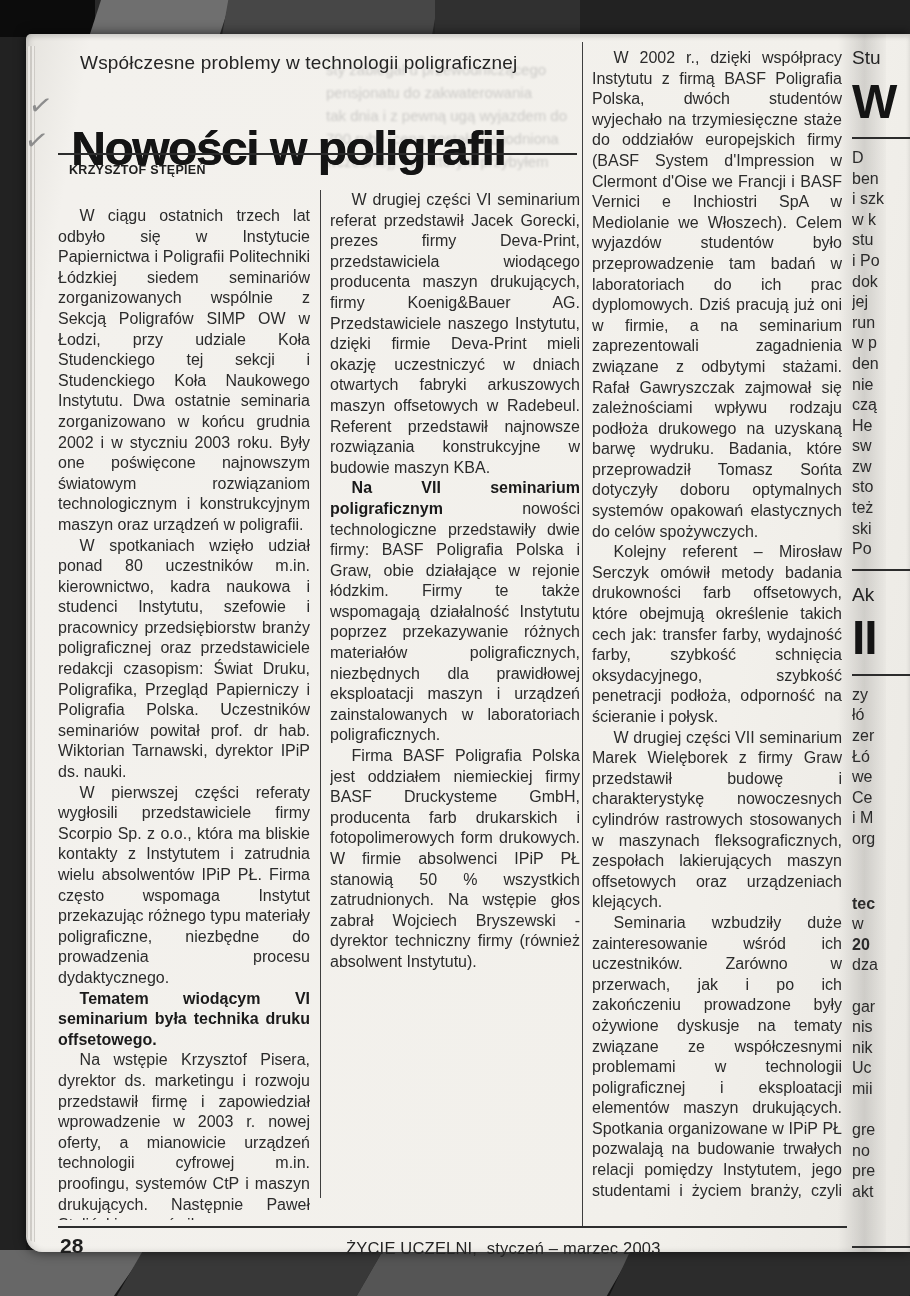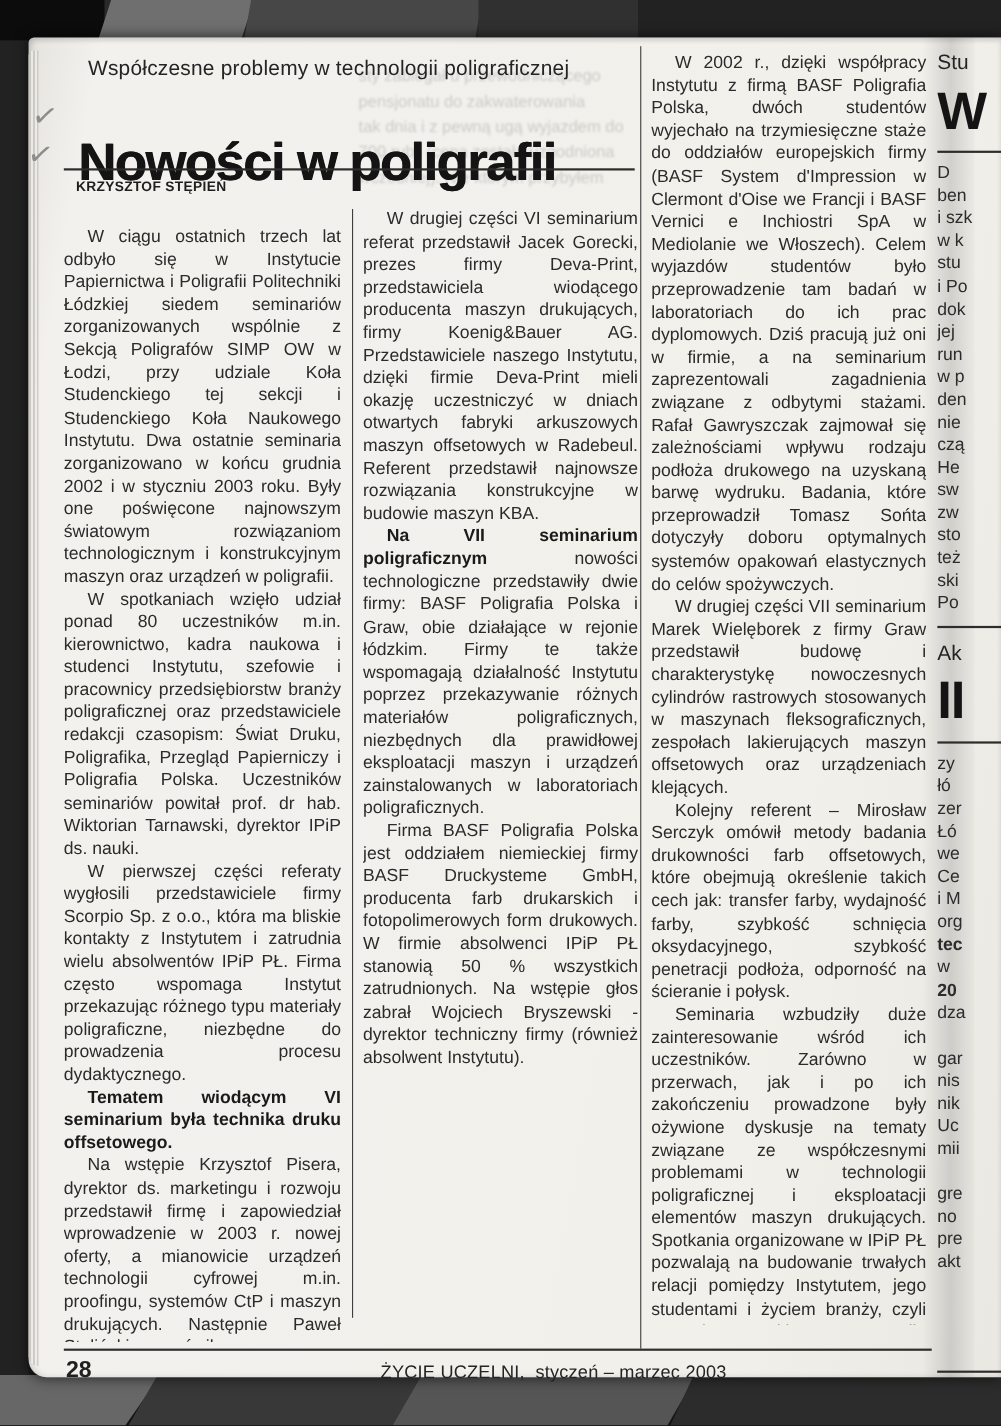--- a/index.html
+++ b/index.html
@@ -119,22 +119,22 @@
       <p class="para ind"><strong>Tematem wiodącym VI seminarium była technika druku offsetowego.</strong></p>
       <p class="para ind">Na wstępie Krzysztof Pisera, dyrektor ds. marketingu i rozwoju przedstawił firmę i zapowiedział wprowadzenie w 2003 r. nowej oferty, a mianowicie urządzeń technologii cyfrowej m.in. proofingu, systemów CtP i maszyn drukujących. Następnie Paweł Stoliński omówił nowoczesną technologię obróbki cyfrowej CtP oraz budowę i charakterystyki porów-</p>
     </div>
   <div class="col" id="col2">
       <p class="para ind">W drugiej części VI seminarium referat przedstawił Jacek Gorecki, prezes firmy Deva-Print, przedstawiciela wiodącego producenta maszyn drukujących, firmy Koenig&amp;Bauer AG. Przedstawiciele naszego Instytutu, dzięki firmie Deva-Print mieli okazję uczestniczyć w dniach otwartych fabryki arkuszowych maszyn offsetowych w Radebeul. Referent przedstawił najnowsze rozwiązania konstrukcyjne w budowie maszyn KBA.</p>
       <p class="para ind"><strong>Na VII seminarium poligraficznym</strong> nowości technologiczne przedstawiły dwie firmy: BASF Poligrafia Polska i Graw, obie działające w rejonie łódzkim. Firmy te także wspomagają działalność Instytutu poprzez przekazywanie różnych materiałów poligraficznych, niezbędnych dla prawidłowej eksploatacji maszyn i urządzeń zainstalowanych w laboratoriach poligraficznych.</p>
       <p class="para ind">Firma BASF Poligrafia Polska jest oddziałem niemieckiej firmy BASF Druckysteme GmbH, producenta farb drukarskich i fotopolimerowych form drukowych. W firmie absolwenci IPiP PŁ stanowią 50 % wszystkich zatrudnionych. Na wstępie głos zabrał Wojciech Bryszewski - dyrektor techniczny firmy (również absolwent Instytutu).</p>
     </div>
   <div class="col" id="col3">
       <p class="para ind">W 2002 r., dzięki współpracy Instytutu z firmą BASF Poligrafia Polska, dwóch studentów wyjechało na trzymiesięczne staże do oddziałów europejskich firmy (BASF System d'Impression w Clermont d'Oise we Francji i BASF Vernici e Inchiostri SpA w Mediolanie we Włoszech). Celem wyjazdów studentów było przeprowadzenie tam badań w laboratoriach do ich prac dyplomowych. Dziś pracują już oni w firmie, a na seminarium zaprezentowali zagadnienia związane z odbytymi stażami. Rafał Gawryszczak zajmował się zależnościami wpływu rodzaju podłoża drukowego na uzyskaną barwę wydruku. Badania, które przeprowadził Tomasz Sońta dotyczyły doboru optymalnych systemów opakowań elastycznych do celów spożywczych.</p>
+      <p class="para ind">Kolejny referent – Mirosław Serczyk omówił metody badania drukowności farb offsetowych, które obejmują określenie takich cech jak: transfer farby, wydajność farby, szybkość schnięcia oksydacyjnego, szybkość penetracji podłoża, odporność na ścieranie i połysk.</p>
       <p class="para ind">W drugiej części VII seminarium Marek Wielęborek z firmy Graw przedstawił budowę i charakterystykę nowoczesnych cylindrów rastrowych stosowanych w maszynach fleksograficznych, zespołach lakierujących maszyn offsetowych oraz urządzeniach klejących.</p>
-      <p class="para ind">Kolejny referent – Mirosław Serczyk omówił metody badania drukowności farb offsetowych, które obejmują określenie takich cech jak: transfer farby, wydajność farby, szybkość schnięcia oksydacyjnego, szybkość penetracji podłoża, odporność na ścieranie i połysk.</p>
       <p class="para ind">Seminaria wzbudziły duże zainteresowanie wśród ich uczestników. Zarówno w przerwach, jak i po ich zakończeniu prowadzone były ożywione dyskusje na tematy związane ze współczesnymi problemami w technologii poligraficznej i eksploatacji elementów maszyn drukujących. Spotkania organizowane w IPiP PŁ pozwalają na budowanie trwałych relacji pomiędzy Instytutem, jego studentami i życiem branży, czyli przyszłym rynkiem pracy dla absolwentów.</p>
     </div>
 
   <div class="sliver">
     <div class="s-kicker">Stu</div>
     <div class="s-title">W</div>
     <div class="s-rule"></div>
     <div>
         <div>D</div>
         <div>ben</div>
@@ -163,21 +163,21 @@
     <div class="s-rule"></div>
     <div>
         <div>zy</div>
         <div>łó</div>
         <div>zer</div>
         <div>Łó</div>
         <div>we</div>
         <div>Ce</div>
         <div>i M</div>
         <div>org</div>
-        <div style="font-weight: bold;">tec</div>
+        <div style="font-weight: bold; margin-top: 44px;">tec</div>
         <div>w</div>
         <div style="font-weight: bold;">20</div>
         <div>dza</div>
         <div>&nbsp;</div>
         <div>gar</div>
         <div>nis</div>
         <div>nik</div>
         <div>Uc</div>
         <div>mii</div>
         <div>&nbsp;</div>

